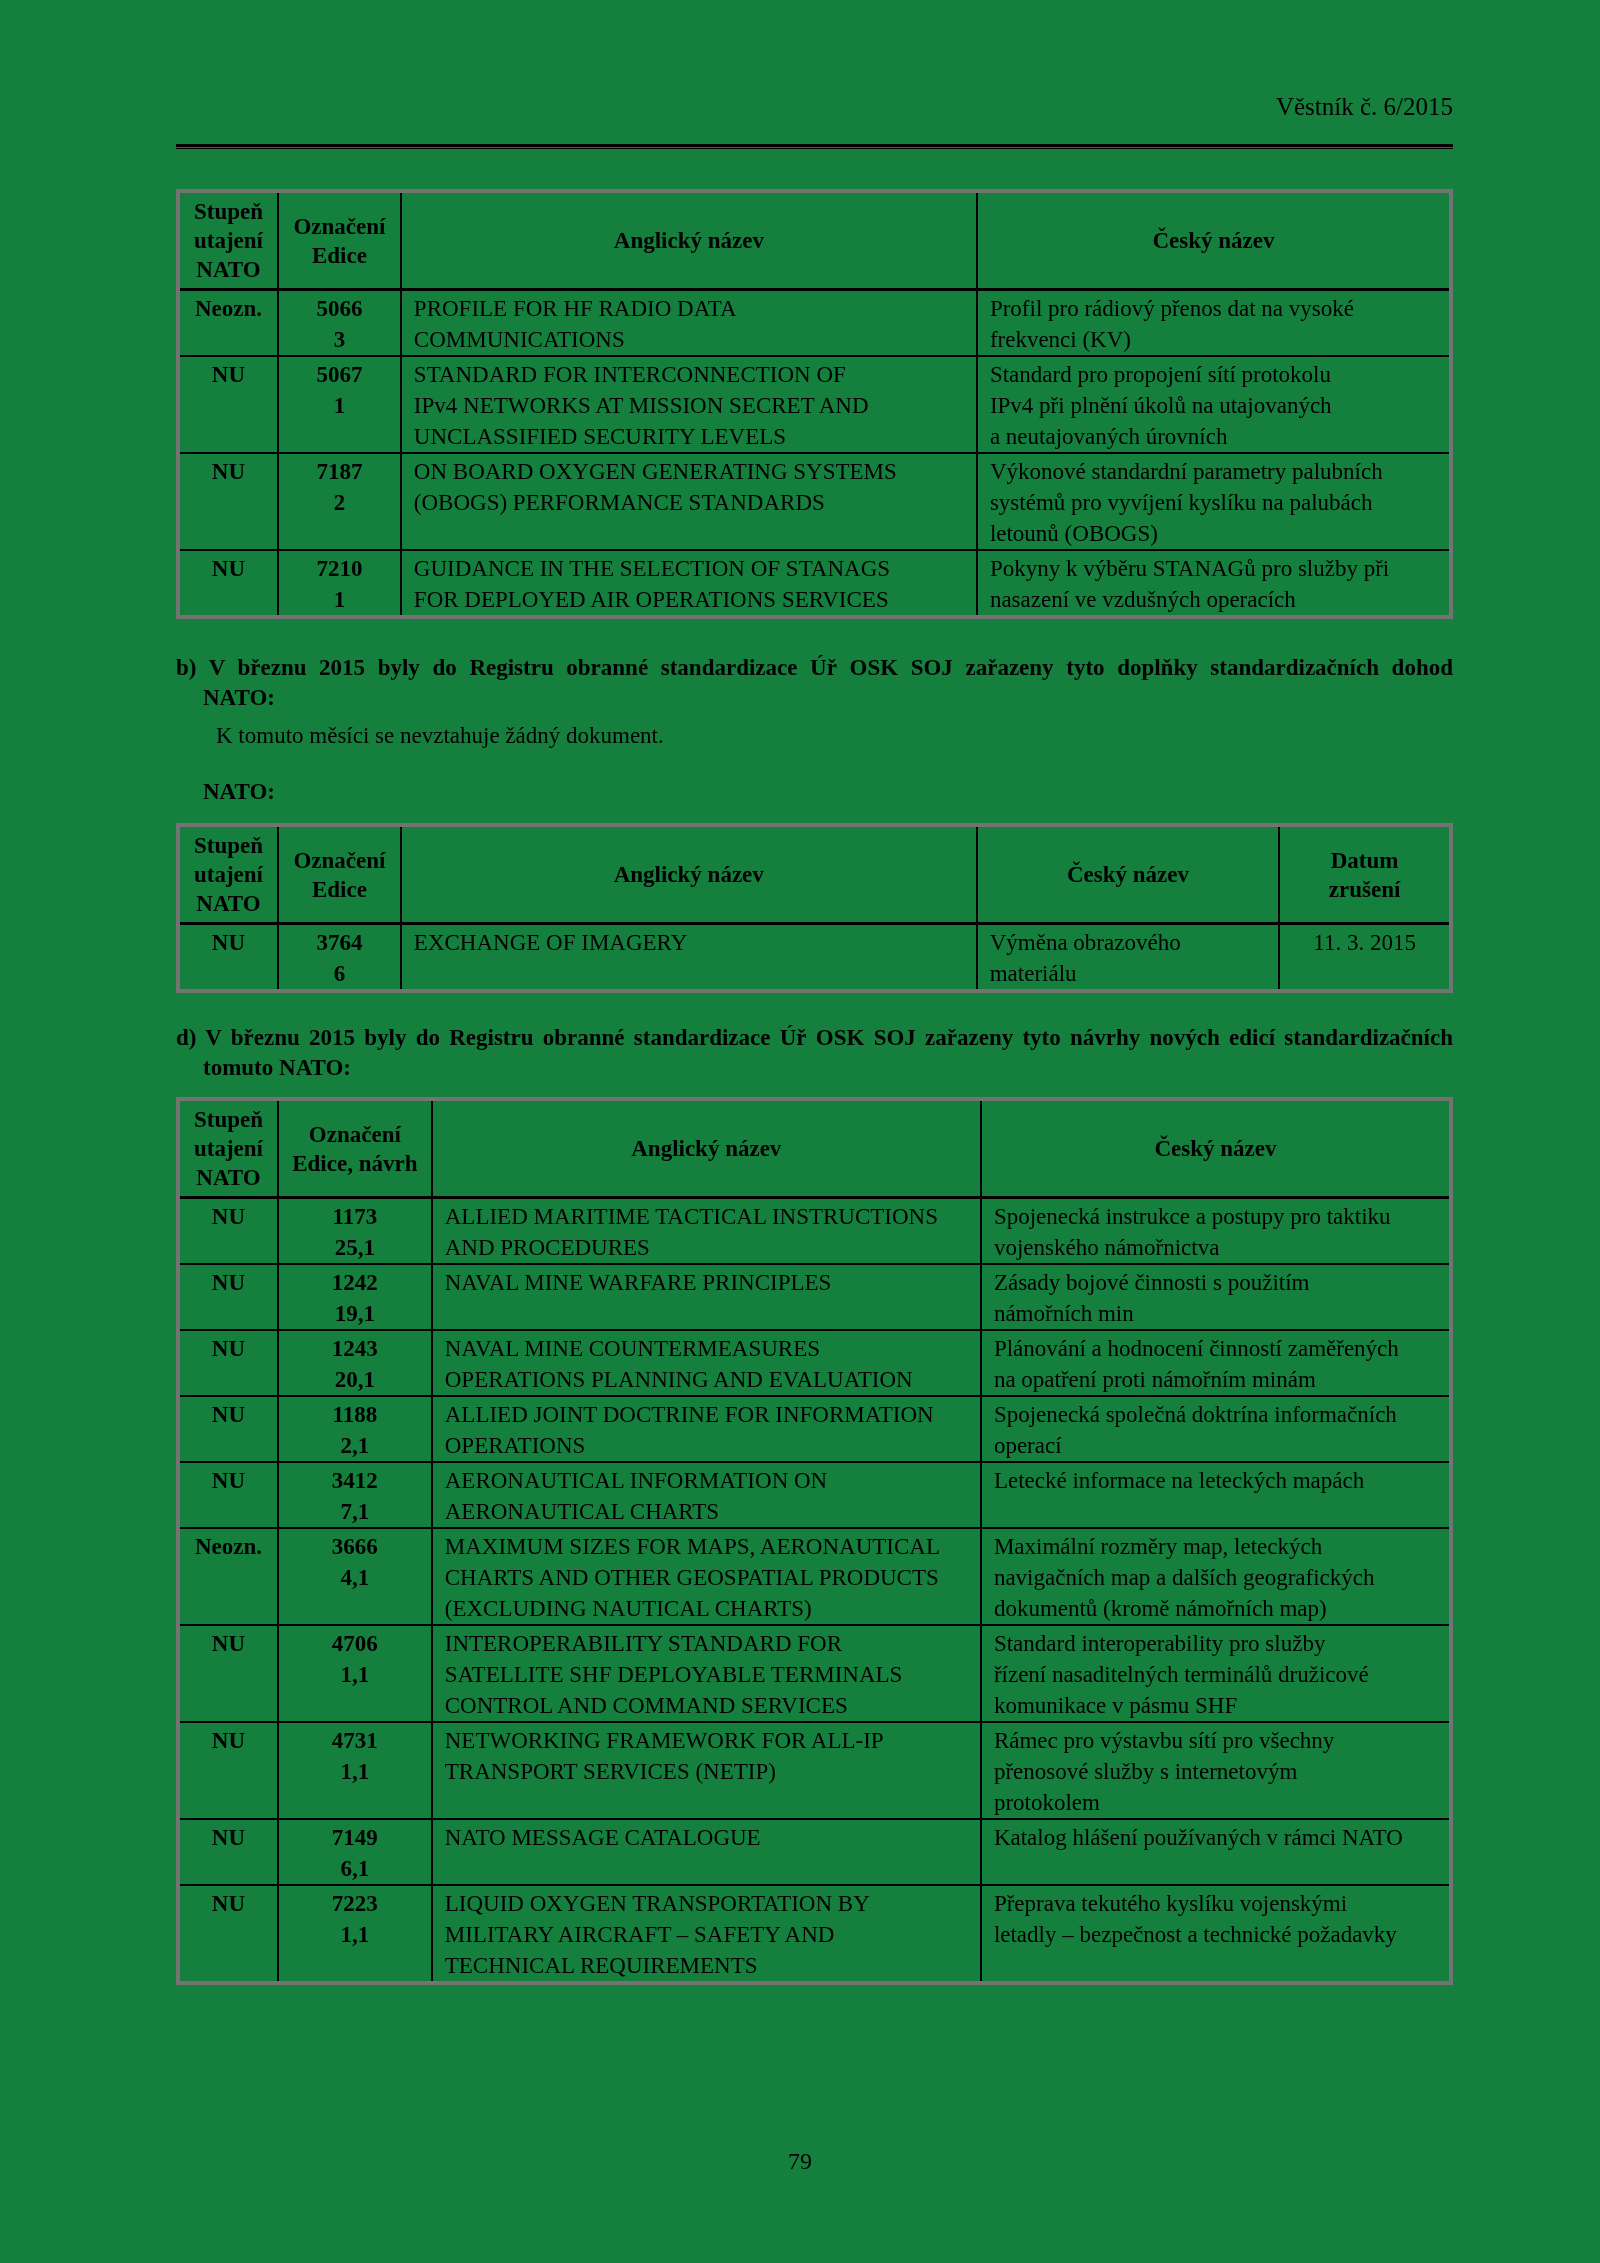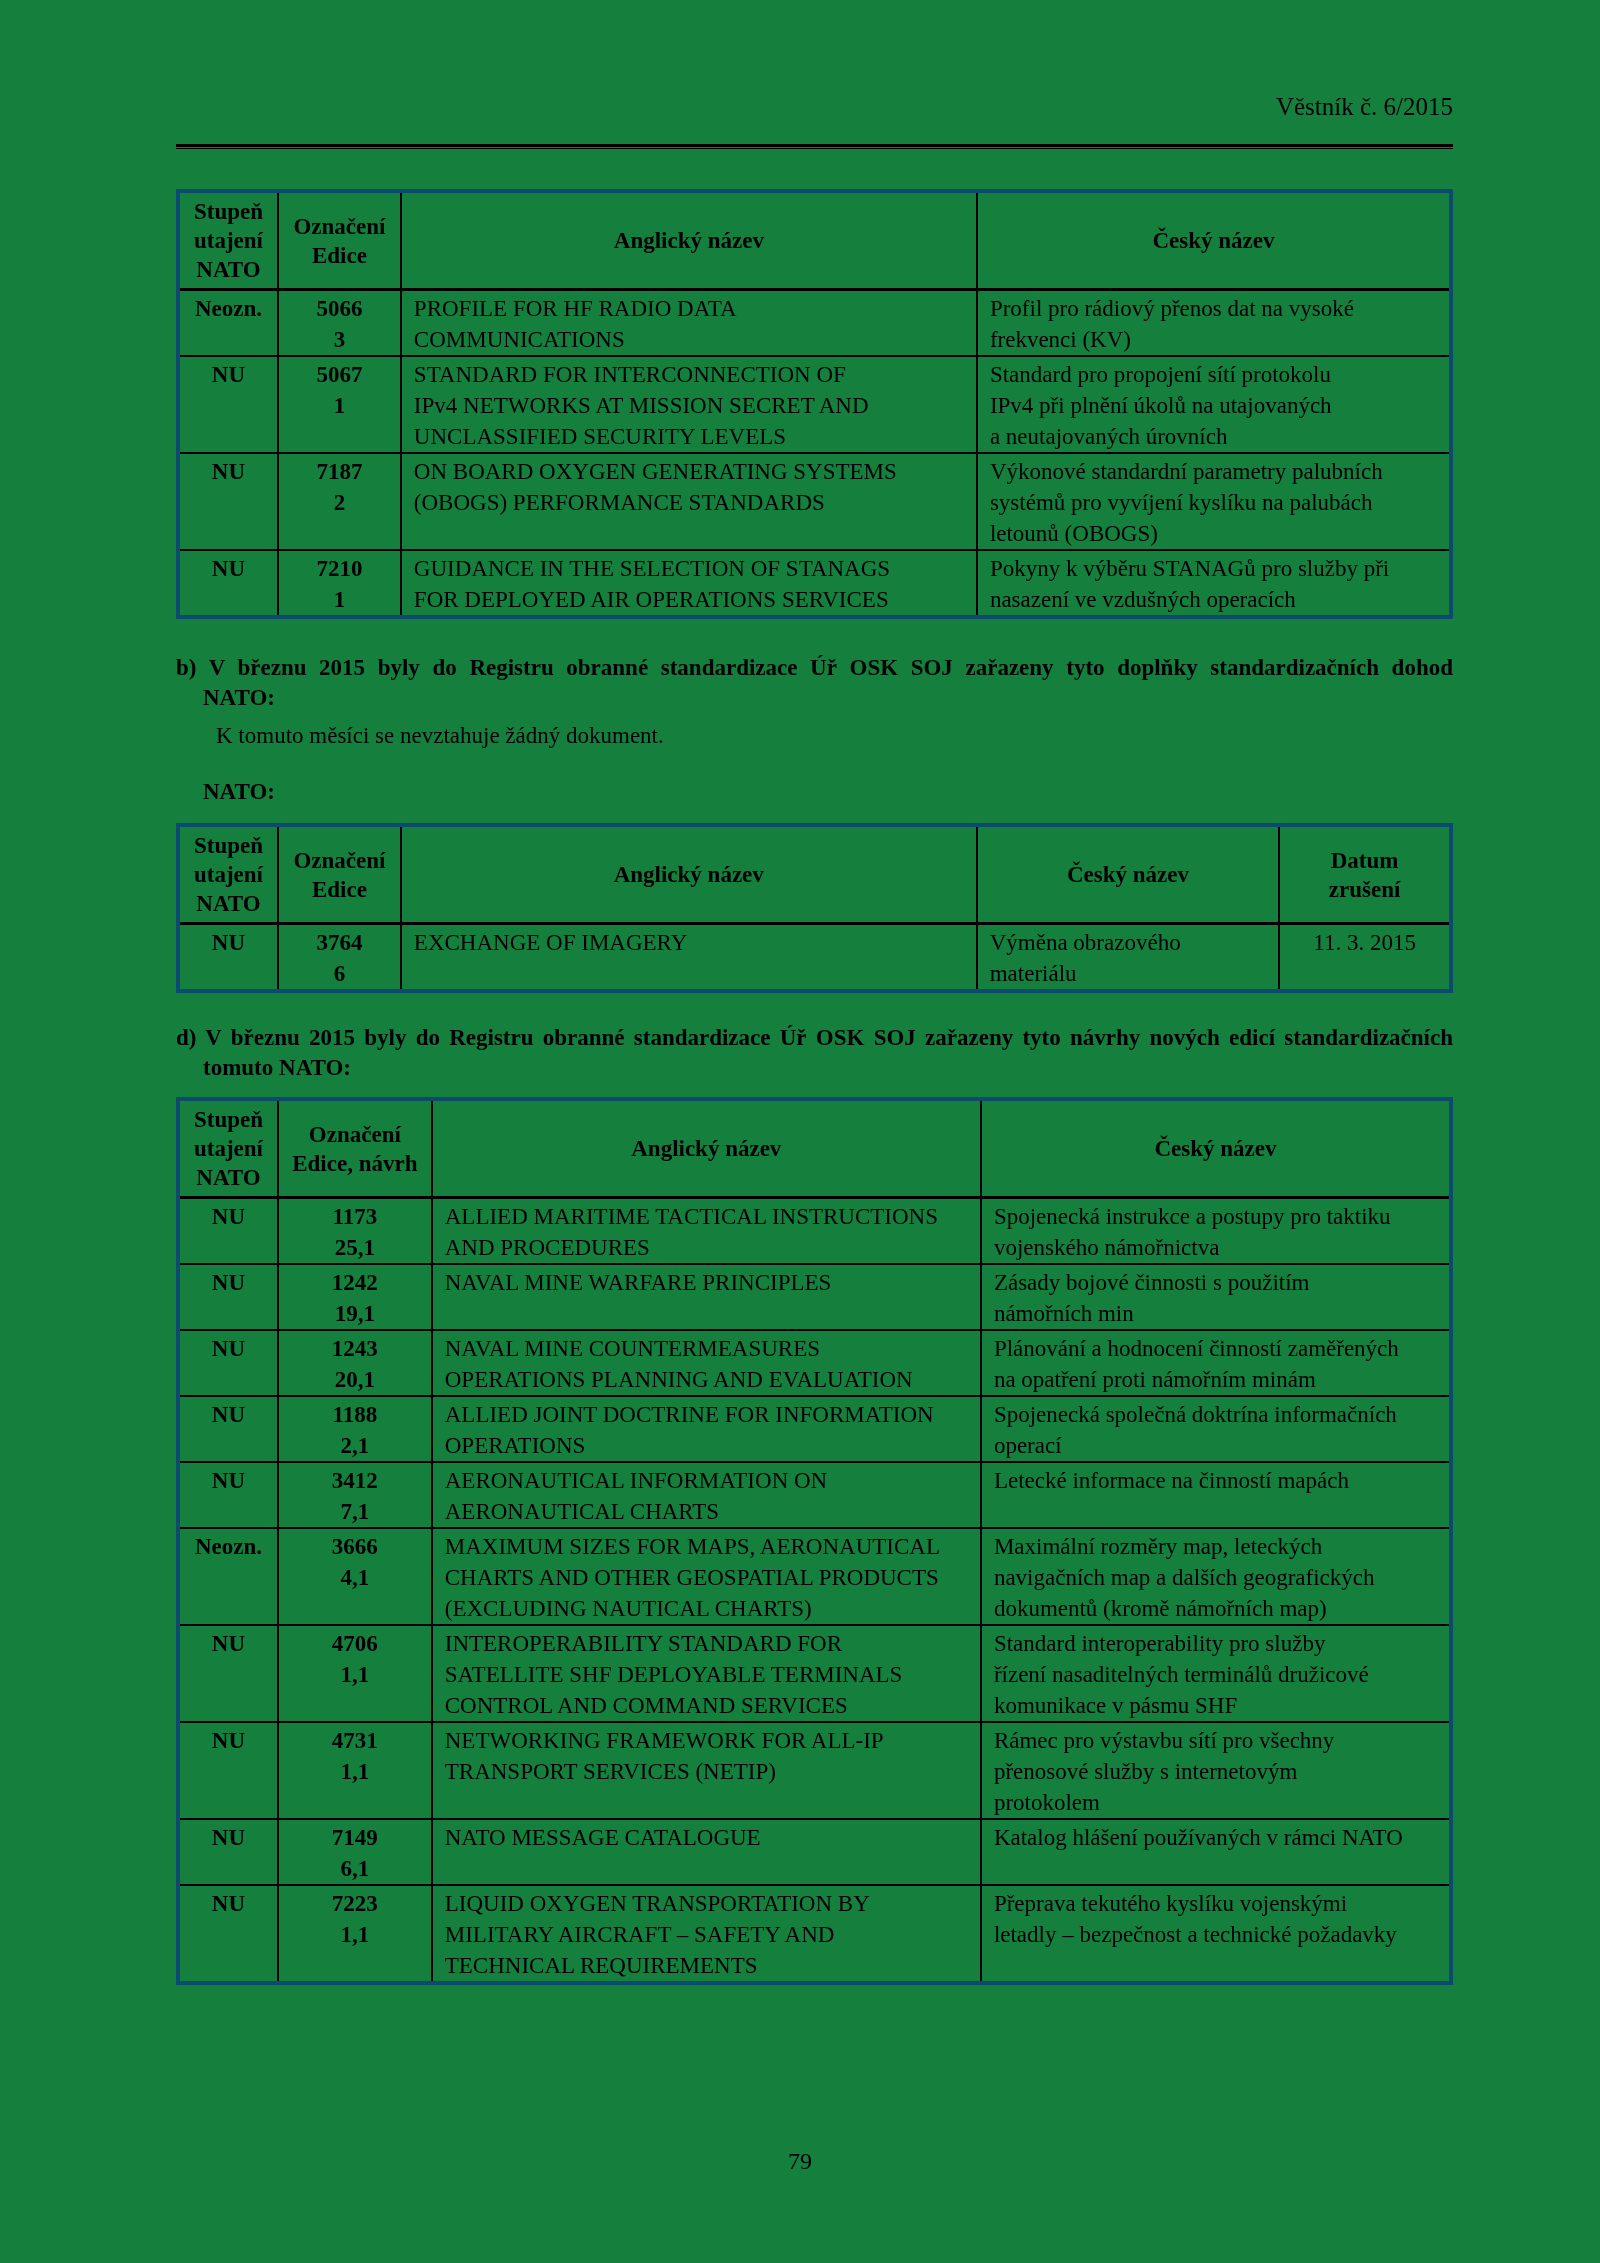--- a/index.html
+++ b/index.html
@@ -25,21 +25,21 @@
   }
   .header-rule {
     margin-top: 20px;
     height: 1px;
     border-top: 3px solid #000;
     border-bottom: 1px solid #000;
   }
   table.doc-table {
     border-collapse: collapse;
     table-layout: fixed;
-    border: 4px solid #0c4a6e;
+    border: 4px solid #737373;
   }
   .doc-table th, .doc-table td {
     border: 2px solid #000;
     font-size: 23px;
     white-space: pre-line;
     overflow: hidden;
   }
   .doc-table thead th {
     border-bottom: 3px solid #000;
     font-weight: bold;
@@ -271,21 +271,21 @@
 OPERATIONS</td>
             <td class="c-cz">Spojenecká společná doktrína informačních
 operací</td>
           </tr>
           <tr>
             <td class="c-cls">NU</td>
             <td class="c-des">3412
 7,1</td>
             <td class="c-en">AERONAUTICAL INFORMATION ON
 AERONAUTICAL CHARTS</td>
-            <td class="c-cz">Letecké informace na činností mapách</td>
+            <td class="c-cz">Letecké informace na leteckých mapách</td>
           </tr>
           <tr>
             <td class="c-cls">Neozn.</td>
             <td class="c-des">3666
 4,1</td>
             <td class="c-en">MAXIMUM SIZES FOR MAPS, AERONAUTICAL
 CHARTS AND OTHER GEOSPATIAL PRODUCTS
 (EXCLUDING NAUTICAL CHARTS)</td>
             <td class="c-cz">Maximální rozměry map, leteckých
 navigačních map a dalších geografických

